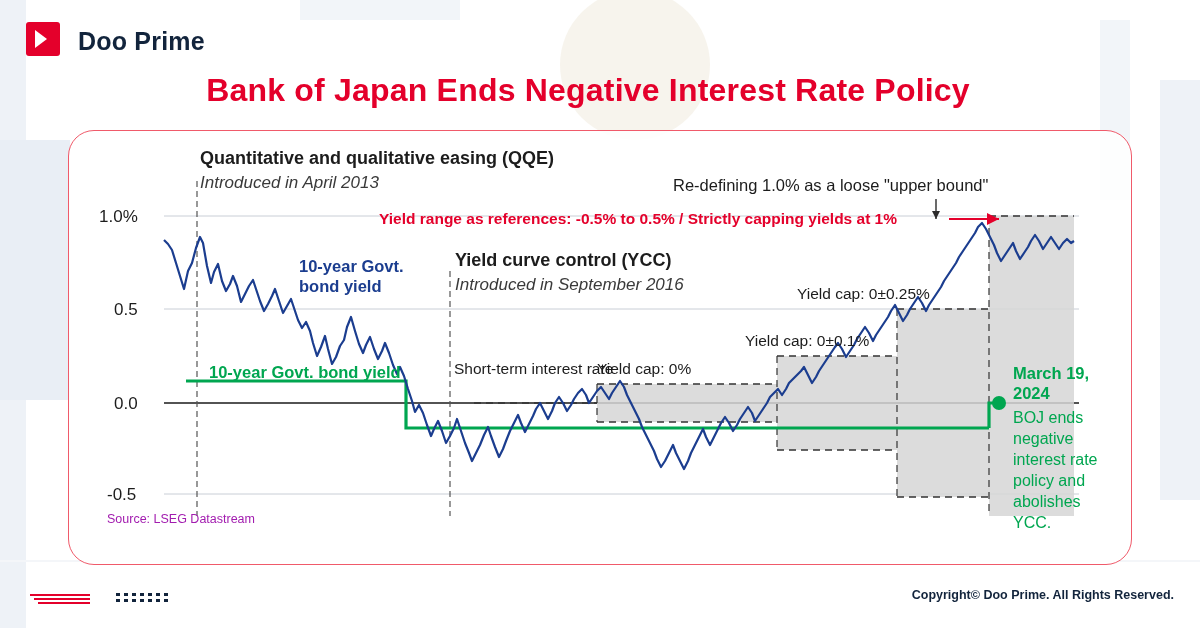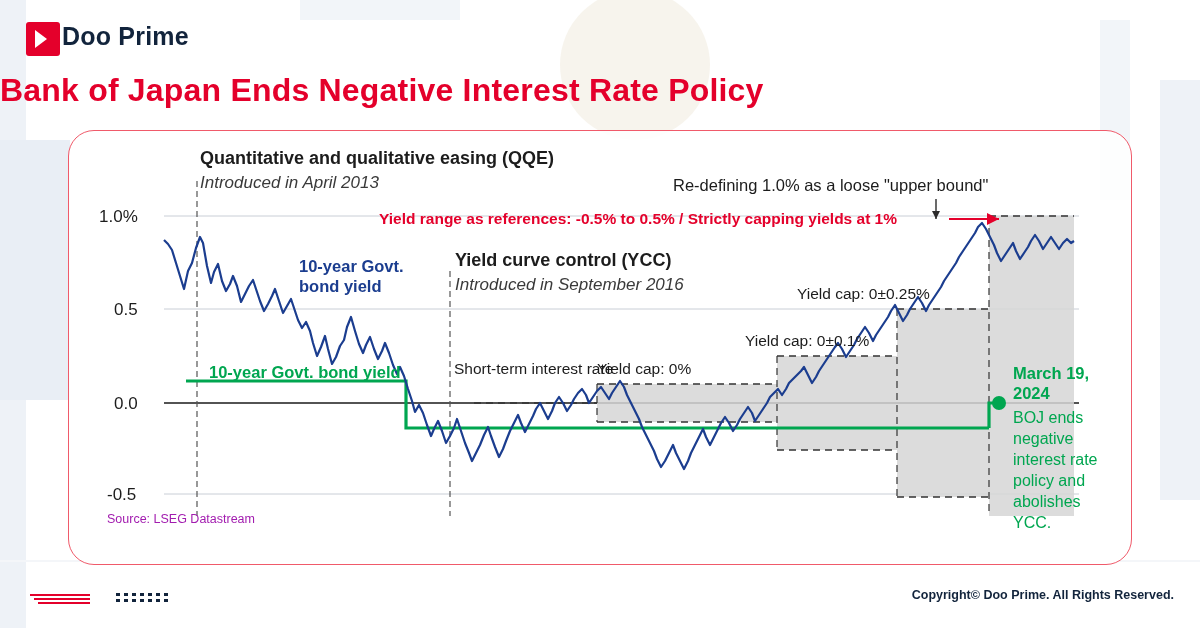--- a/index.html
+++ b/index.html
@@ -8,28 +8,28 @@
     font-family:"Liberation Sans", sans-serif;
     background:#ffffff;
     position:relative;
   }
   
   .bg-deco{position:absolute;inset:0;pointer-events:none;}
   .bg-deco .bar{position:absolute;background:#eef2f7;}
   .bg-deco .circle{position:absolute;border-radius:50%;background:#f5f1e8;opacity:.8;}
 
   
-  .brand{position:absolute;left:26px;top:22px;display:flex;align-items:flex-start;gap:2px;}
+  .brand{position:absolute;left:26px;top:22px;display:flex;align-items:flex-end;gap:18px;}
   .brand-mark{width:34px;height:34px;background:#e4002b;position:relative;border-radius:3px;}
   .brand-mark:after{content:"";position:absolute;left:9px;top:8px;width:0;height:0;
     border-left:12px solid #ffffff;border-top:9px solid transparent;border-bottom:9px solid transparent;}
   .brand-name{font-size:25px;font-weight:bold;color:#12243c;letter-spacing:.2px;}
 
   .headline{
-    position:absolute;top:72px;left:0;width:1176px;
+    position:absolute;top:72px;left:0;width:1176px;text-align:center;
     font-size:32px;font-weight:bold;color:#e4002b;letter-spacing:.2px;
   }
 
   
   .card{
     position:absolute;left:68px;top:130px;width:1064px;height:435px;
     border:1.6px solid #f05a6a;border-radius:26px;background:rgba(255,255,255,.86);
     box-sizing:border-box;
   }
   .plot{position:absolute;left:0;top:0;width:1064px;height:435px;}

